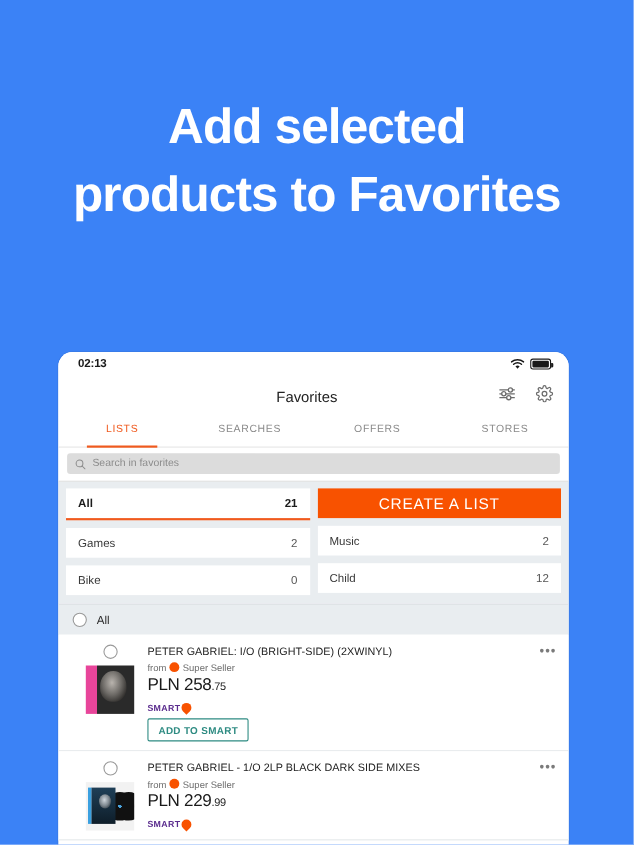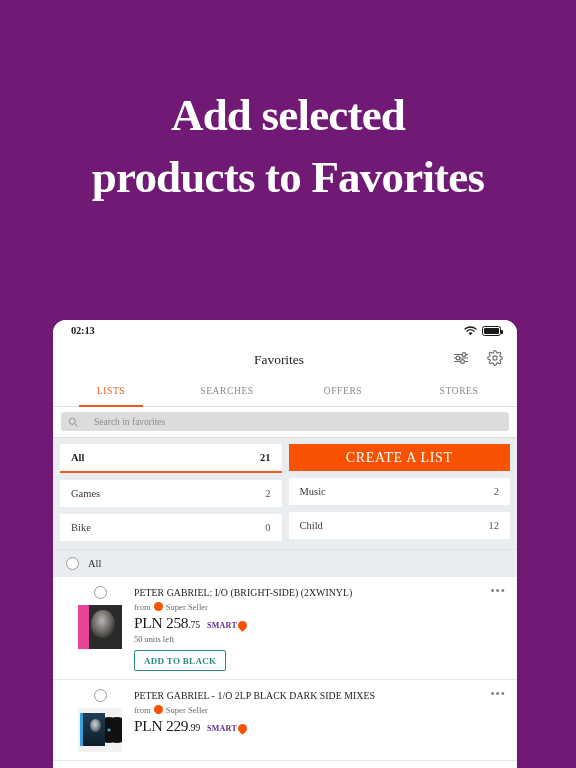--- a/index.html
+++ b/index.html
@@ -7,23 +7,22 @@
     padding: 0;
     width: 576px;
     height: 768px;
     overflow: hidden;
     font-family: "Liberation Sans", sans-serif;
   }
   #promo-root {
     position: relative;
     width: 576px;
     height: 768px;
-    background: #701a75;
+    background: #3b82f6;
     overflow: hidden;
-    font-family: Liberation Serif, serif;
   }
 
   
   .headline {
     position: absolute;
     top: 84px;
     left: 0;
     width: 576px;
     text-align: center;
     color: #ffffff;
@@ -150,21 +149,21 @@
 
   
   .search-wrap {
     background: #ffffff;
     padding: 5px 8px 6px;
     border-bottom: 1px solid #dcdcdc;
   }
   .search-box {
     display: flex;
     align-items: center;
-    gap: 16px;
+    gap: 6px;
     background: #dcdcdc;
     border-radius: 3px;
     height: 19px;
     padding: 0 7px;
   }
   .search-ph {
     font-size: 9.5px;
     color: #8c8c8c;
   }
 
@@ -310,20 +309,21 @@
     border-radius: 50%;
     background: #f85200;
     display: inline-block;
     flex: none;
   }
   .price-line {
     margin-top: 2px;
     display: flex;
     align-items: baseline;
     gap: 7px;
+    flex-direction: column;
   }
   .price-main {
     font-size: 15.5px;
     color: #1a1a1a;
     letter-spacing: -0.3px;
   }
   .price-frac { font-size: 10px; }
   .smart {
     display: inline-flex;
     align-items: center;
@@ -485,22 +485,21 @@
         </div>
         <div class="price-line">
           <span class="price-main">
             <span>PLN 258</span><span class="price-frac">.75</span>
           </span>
           <span class="smart">
             <span>SMART</span>
             <span class="smart-pin"></span>
           </span>
         </div>
-        <div class="stock">50 units left</div>
-        <div class="cart-btn">ADD TO BLACK</div>
+        <div class="cart-btn">ADD TO SMART</div>
       </div>
       <span class="dots">•••</span>
     </div>
 
     <div class="product">
       <div class="prod-left">
         <span class="radio"></span>
         <span class="thumb a2">
           <span class="disc d2"></span>
             <span class="disc d1"></span>

